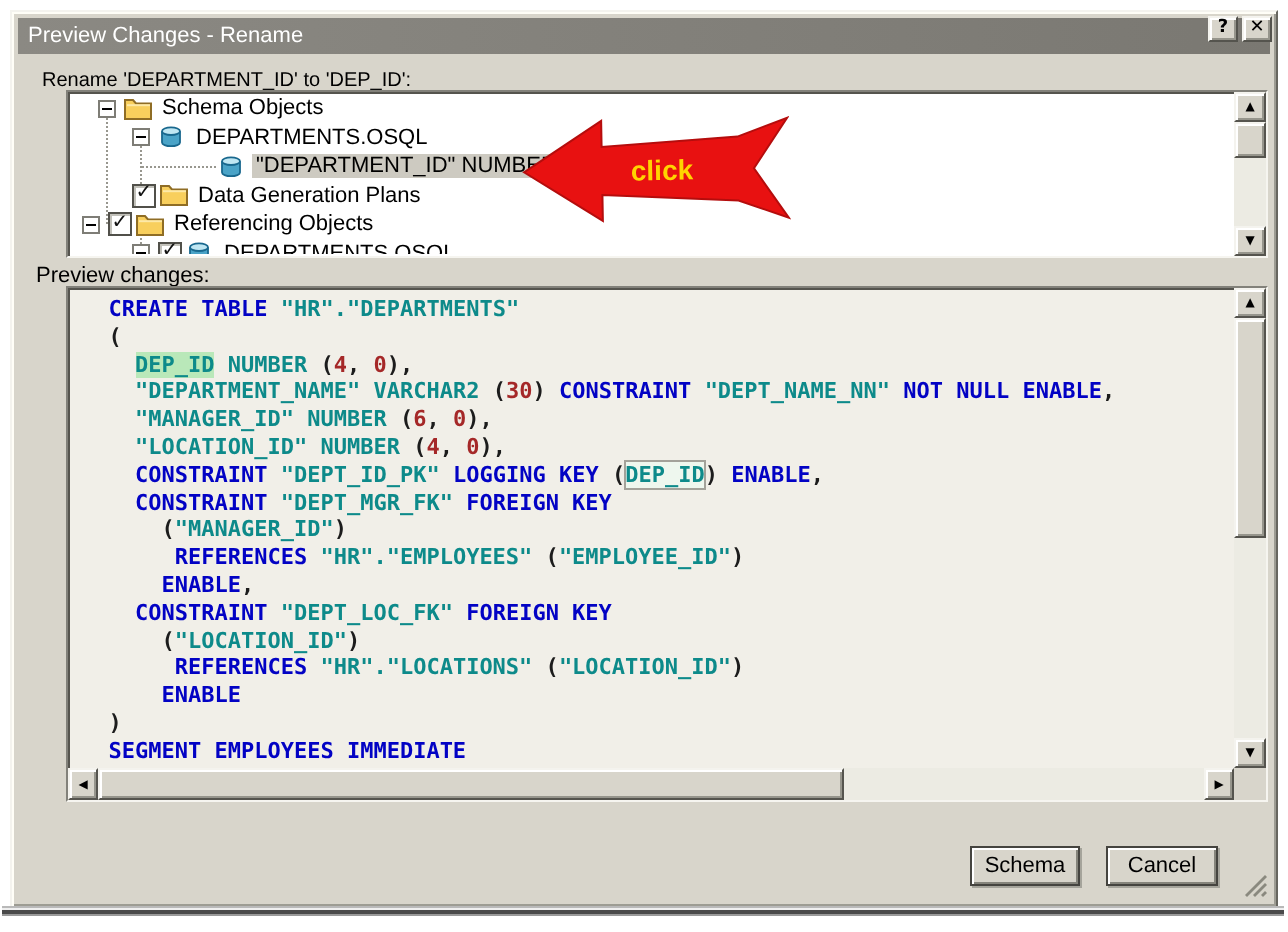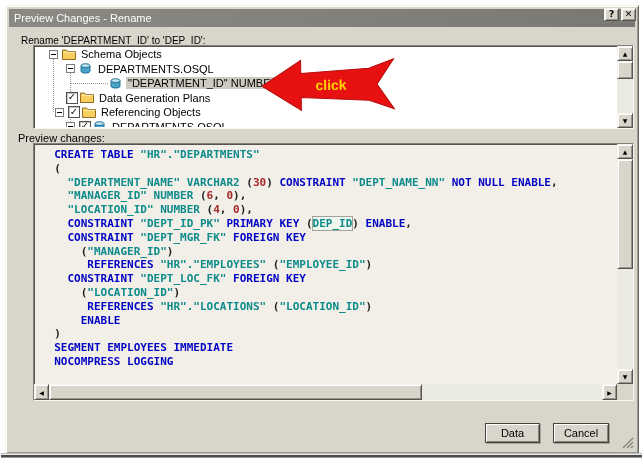--- a/index.html
+++ b/index.html
@@ -150,21 +150,21 @@
           <span class="tree-label">"DEPARTMENT_ID" NUMBER (4, 0),</span>
         </div>
         <div class="tree-row" style="padding-left: 31px;">
           <span class="checkbox"></span>
           <span class="tree-icon"><svg width="14" height="12" viewBox="0 0 14 12">
               <path d="M0.5 11.5 V2 h4 l1.5 1.7 h7.5 V11.5 z" fill="#f8cf5d" stroke="#8f6d25" stroke-width="1"></path>
               <path d="M1.5 4.6 h11.5" stroke="#fde9a8" stroke-width="1"></path>
             </svg></span>
           <span class="tree-label">Data Generation Plans</span>
         </div>
-        <div class="tree-row" style="padding-left: 20px;">
+        <div class="tree-row" style="padding-left: 6px;">
           <span class="expander"></span>
           <span class="checkbox"></span>
           <span class="tree-icon"><svg width="14" height="12" viewBox="0 0 14 12">
               <path d="M0.5 11.5 V2 h4 l1.5 1.7 h7.5 V11.5 z" fill="#f8cf5d" stroke="#8f6d25" stroke-width="1"></path>
               <path d="M1.5 4.6 h11.5" stroke="#fde9a8" stroke-width="1"></path>
             </svg></span>
           <span class="tree-label">Referencing Objects</span>
         </div>
         <div class="tree-row" style="padding-left: 31px;">
           <span class="expander"></span>
@@ -190,27 +190,29 @@
       <text x="70" y="33" text-anchor="middle" font-family="Liberation Sans, sans-serif" font-size="14" font-weight="bold" fill="#ffd400">click</text>
     </svg>
   </div>
 
   <div class="preview-label">Preview changes:</div>
 
   <div class="panel code-panel">
     <div class="code-lines" id="code-lines">
         <div class="code-line"><span class="seg-p">  </span><span class="seg-k">CREATE TABLE</span><span class="seg-p"> </span><span class="seg-i">"HR"."DEPARTMENTS"</span></div>
         <div class="code-line"><span class="seg-p">  (</span></div>
+        <div class="code-line"><span class="seg-p">    </span><span class="seg-h">DEP_ID</span><span class="seg-p"> </span><span class="seg-i">NUMBER</span><span class="seg-p"> (</span><span class="seg-n">4</span><span class="seg-p">, </span><span class="seg-n">0</span><span class="seg-p">),</span></div>
         <div class="code-line"><span class="seg-p">    </span><span class="seg-i">"DEPARTMENT_NAME"</span><span class="seg-p"> </span><span class="seg-i">VARCHAR2</span><span class="seg-p"> (</span><span class="seg-n">30</span><span class="seg-p">) </span><span class="seg-k">CONSTRAINT</span><span class="seg-p"> </span><span class="seg-i">"DEPT_NAME_NN"</span><span class="seg-p"> </span><span class="seg-k">NOT NULL ENABLE</span><span class="seg-p">,</span></div>
         <div class="code-line"><span class="seg-p">    </span><span class="seg-i">"MANAGER_ID"</span><span class="seg-p"> </span><span class="seg-i">NUMBER</span><span class="seg-p"> (</span><span class="seg-n">6</span><span class="seg-p">, </span><span class="seg-n">0</span><span class="seg-p">),</span></div>
         <div class="code-line"><span class="seg-p">    </span><span class="seg-i">"LOCATION_ID"</span><span class="seg-p"> </span><span class="seg-i">NUMBER</span><span class="seg-p"> (</span><span class="seg-n">4</span><span class="seg-p">, </span><span class="seg-n">0</span><span class="seg-p">),</span></div>
-        <div class="code-line"><span class="seg-p">    </span><span class="seg-k">CONSTRAINT</span><span class="seg-p"> </span><span class="seg-i">"DEPT_ID_PK"</span><span class="seg-p"> </span><span class="seg-k">PRIMARY KEY</span><span class="seg-p"> (</span><span class="seg-b">DEP_ID</span><span class="seg-p">) </span><span class="seg-k">ENABLE</span><span class="seg-p">,</span></div>
+        <div class="code-line"><span class="seg-p">    </span><span class="seg-k">CONSTRAINT</span><span class="seg-p"> </span><span class="seg-i">"DEPT_ID_PK"</span><span class="seg-p"> </span><span class="seg-k">LOGGING KEY</span><span class="seg-p"> (</span><span class="seg-b">DEP_ID</span><span class="seg-p">) </span><span class="seg-k">ENABLE</span><span class="seg-p">,</span></div>
         <div class="code-line"><span class="seg-p">    </span><span class="seg-k">CONSTRAINT</span><span class="seg-p"> </span><span class="seg-i">"DEPT_MGR_FK"</span><span class="seg-p"> </span><span class="seg-k">FOREIGN KEY</span></div>
         <div class="code-line"><span class="seg-p">      (</span><span class="seg-i">"MANAGER_ID"</span><span class="seg-p">)</span></div>
         <div class="code-line"><span class="seg-p">       </span><span class="seg-k">REFERENCES</span><span class="seg-p"> </span><span class="seg-i">"HR"."EMPLOYEES"</span><span class="seg-p"> (</span><span class="seg-i">"EMPLOYEE_ID"</span><span class="seg-p">)</span></div>
+        <div class="code-line"><span class="seg-p">      </span><span class="seg-k">ENABLE</span><span class="seg-p">,</span></div>
         <div class="code-line"><span class="seg-p">    </span><span class="seg-k">CONSTRAINT</span><span class="seg-p"> </span><span class="seg-i">"DEPT_LOC_FK"</span><span class="seg-p"> </span><span class="seg-k">FOREIGN KEY</span></div>
         <div class="code-line"><span class="seg-p">      (</span><span class="seg-i">"LOCATION_ID"</span><span class="seg-p">)</span></div>
         <div class="code-line"><span class="seg-p">       </span><span class="seg-k">REFERENCES</span><span class="seg-p"> </span><span class="seg-i">"HR"."LOCATIONS"</span><span class="seg-p"> (</span><span class="seg-i">"LOCATION_ID"</span><span class="seg-p">)</span></div>
         <div class="code-line"><span class="seg-p">      </span><span class="seg-k">ENABLE</span></div>
         <div class="code-line"><span class="seg-p">  )</span></div>
         <div class="code-line"><span class="seg-p">  </span><span class="seg-k">SEGMENT EMPLOYEES IMMEDIATE</span></div>
         <div class="code-line"><span class="seg-p">  </span><span class="seg-k">NOCOMPRESS LOGGING</span></div>
       </div>
     <div class="vscroll">
       <div class="sbtn">▲</div>
@@ -220,21 +222,21 @@
     </div>
     <div class="hscroll">
       <div class="sbtn">◀</div>
       <div class="sthumb" style="width:64%; height:16px;"></div>
       <div class="sfill"></div>
       <div class="sbtn">▶</div>
     </div>
     <div class="corner"></div>
   </div>
 
-  <div class="btn btn-apply">Data</div>
+  <div class="btn btn-apply">Schema</div>
   <div class="btn btn-cancel">Cancel</div>
 
   <svg class="grip" width="14" height="14">
     <line x1="13" y1="3" x2="3" y2="13" stroke="#8a897f" stroke-width="1.4"></line>
     <line x1="13" y1="7" x2="7" y2="13" stroke="#8a897f" stroke-width="1.4"></line>
     <line x1="13" y1="11" x2="11" y2="13" stroke="#8a897f" stroke-width="1.4"></line>
   </svg>
 </div>
 
 <div class="shadow-strip"></div>

